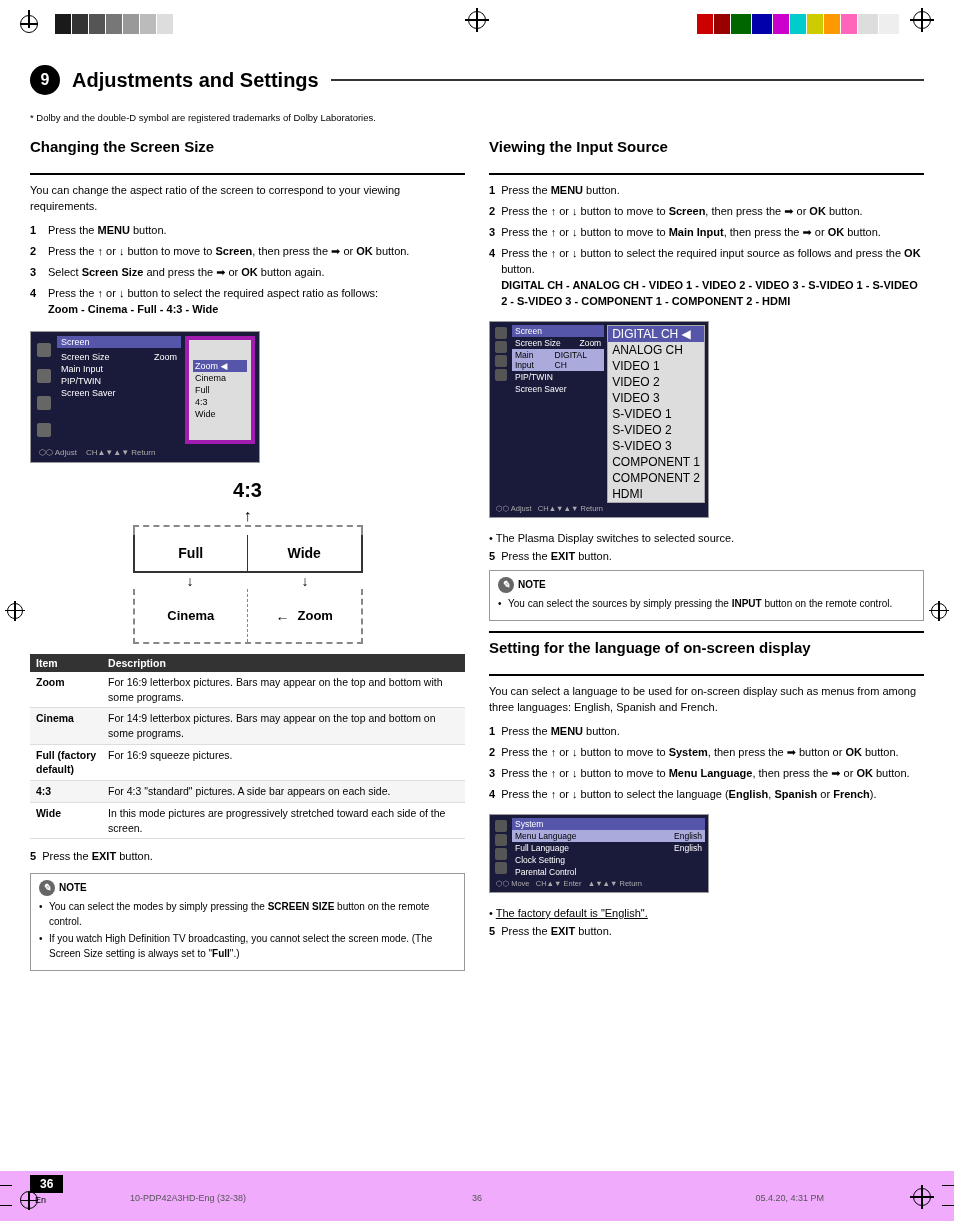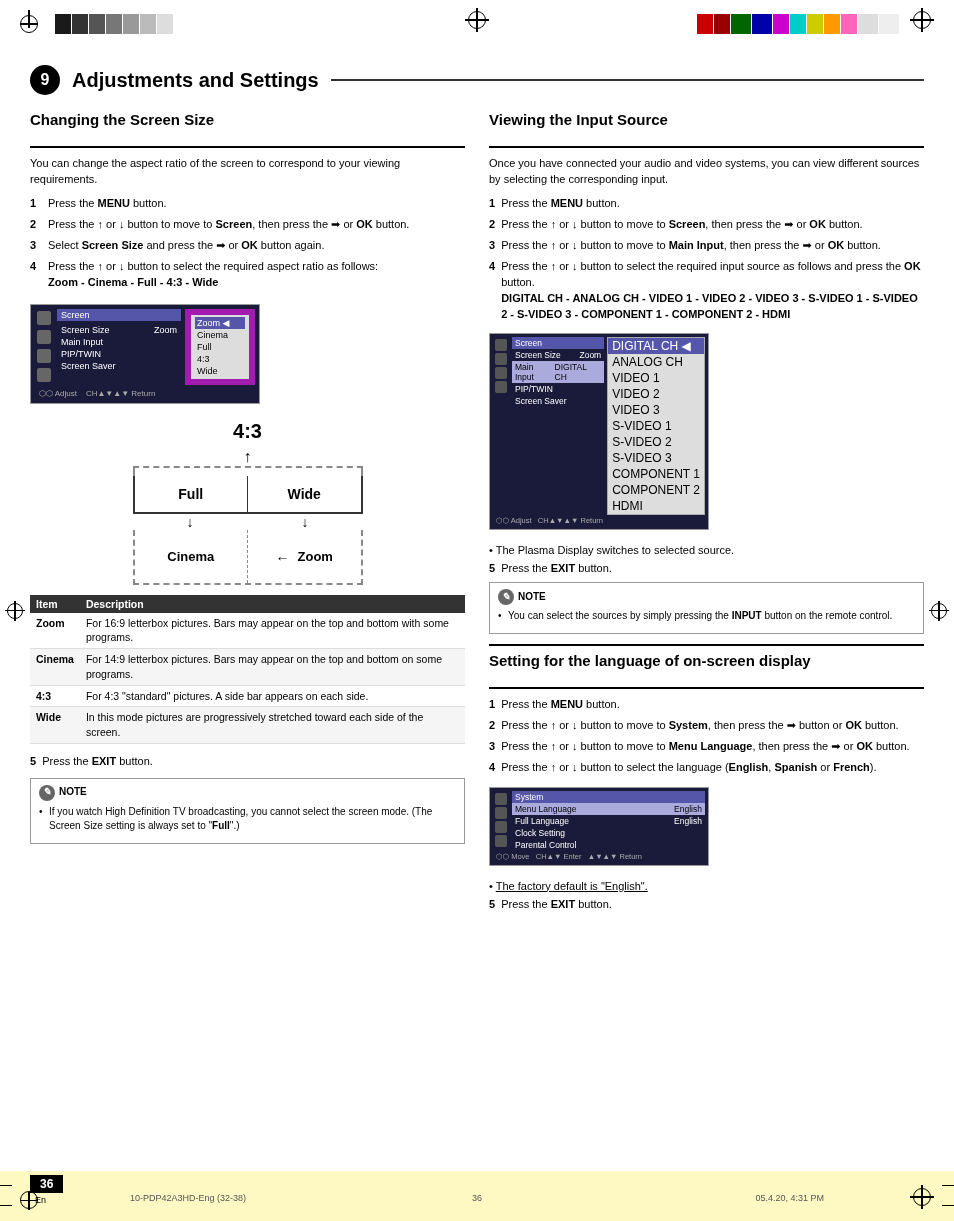--- a/index.html
+++ b/index.html
@@ -94,24 +94,24 @@
       margin-bottom: 3px;
       font-size: 9px;
     }
     .menu-screenshot .menu-row {
       display: flex;
       justify-content: space-between;
       padding: 1px 4px;
       font-size: 9px;
     }
     .menu-screenshot .menu-submenu {
-      border: 6px solid #a21caf;
+      border: 4px solid #a21caf;
       background: #ddd;
       color: #000;
-      padding: 2px 4px;
+      padding: 20px 4px;
       font-size: 9px;
       min-width: 70px;
     }
     .menu-screenshot .menu-submenu .menu-item {
       padding: 1px 2px;
     }
     .menu-screenshot .menu-submenu .menu-item.selected {
       background: #5555aa;
       color: #fff;
     }
@@ -334,20 +334,21 @@
 </div>
 
 <div style="padding: 10px 30px 40px 30px; position:relative;">
 
   <div class="chapter-header">
     <div class="chapter-number">9</div>
     <div class="chapter-title">Adjustments and Settings</div>
     <div class="chapter-line"></div>
   </div>
 
+  <div class="footnote">* Dolby and the double-D symbol are registered trademarks of Dolby Laboratories.</div>
 
   <div class="two-col">
 
     <div class="col-left">
 
       <div class="section-title">Changing the Screen Size</div>
       <div style="font-size:11px; margin-bottom:8px; line-height:1.45;">You can change the aspect ratio of the screen to correspond to your viewing requirements.</div>
 
       <ol style="list-style:none; margin-bottom:4px;">
         <li style="display:flex; gap:6px; margin-bottom:5px; font-size:11px; line-height:1.45;">
@@ -449,20 +450,24 @@
         <tbody>
           <tr>
             <td>Zoom</td>
             <td>For 16:9 letterbox pictures. Bars may appear on the top and bottom with some programs.</td>
           </tr>
           <tr>
             <td>Cinema</td>
             <td>For 14:9 letterbox pictures. Bars may appear on the top and bottom on some programs.</td>
           </tr>
           <tr>
+            <td>Full (factory<br>default)</td>
+            <td>For 16:9 squeeze pictures.</td>
+          </tr>
+          <tr>
             <td>4:3</td>
             <td>For 4:3 "standard" pictures. A side bar appears on each side.</td>
           </tr>
           <tr>
             <td>Wide</td>
             <td>In this mode pictures are progressively stretched toward each side of the screen.</td>
           </tr>
         </tbody>
       </table>
 
@@ -470,29 +475,29 @@
         <span><b>5</b></span>
         <span>Press the <b>EXIT</b> button.</span>
       </div>
 
       <div class="note-box">
         <div class="note-title">
           <div class="note-icon">✎</div>
           <span><b>NOTE</b></span>
         </div>
         <ul class="note-list">
+          <li>You can select the modes by simply pressing the <b>SCREEN SIZE</b> button on the remote control.</li>
           <li>If you watch High Definition TV broadcasting, you cannot select the screen mode. (The Screen Size setting is always set to "<b>Full</b>".)</li>
         </ul>
       </div>
     </div>
 
     <div class="col-right">
 
       <div class="section-title">Viewing the Input Source</div>
-      <div style="font-size:11px; margin-bottom:8px; line-height:1.45;">Once you have connected your audio and video systems, you can view different sources by selecting the corresponding input.</div>
 
       <ol style="list-style:none; margin-bottom:4px;">
         <li style="display:flex; gap:6px; margin-bottom:5px; font-size:11px; line-height:1.45;">
           <span><b>1</b></span>
           <span>Press the <b>MENU</b> button.</span>
         </li>
         <li style="display:flex; gap:6px; margin-bottom:5px; font-size:11px; line-height:1.45;">
           <span><b>2</b></span>
           <span>Press the ↑ or ↓ button to move to <b>Screen</b>, then press the ➡ or <b>OK</b> button.</span>
         </li>
@@ -565,20 +570,21 @@
           <span><b>NOTE</b></span>
         </div>
         <ul class="note-list">
           <li>You can select the sources by simply pressing the <b>INPUT</b> button on the remote control.</li>
         </ul>
       </div>
 
       <div class="section-divider"></div>
 
       <div class="section-title">Setting for the language of on-screen display</div>
+      <div style="font-size:11px; margin-bottom:8px; line-height:1.45;">You can select a language to be used for on-screen display such as menus from among three languages: English, Spanish and French.</div>
 
       <ol style="list-style:none; margin-bottom:4px;">
         <li style="display:flex; gap:6px; margin-bottom:5px; font-size:11px; line-height:1.45;">
           <span><b>1</b></span>
           <span>Press the <b>MENU</b> button.</span>
         </li>
         <li style="display:flex; gap:6px; margin-bottom:5px; font-size:11px; line-height:1.45;">
           <span><b>2</b></span>
           <span>Press the ↑ or ↓ button to move to <b>System</b>, then press the ➡ button or <b>OK</b> button.</span>
         </li>
@@ -629,21 +635,21 @@
         <span><b>5</b></span>
         <span>Press the <b>EXIT</b> button.</span>
       </div>
 
     </div>
   </div>
 </div>
 
 <div style="position:absolute; bottom:0; left:0; right:0;">
 
-  <div style="height:50px; position:relative; border-top:0; background:#fef9c3;">
+  <div style="height:50px; position:relative; border-top:0; background:#f0abfc;">
     <div style="position:absolute; bottom:12px; left:20px; width:18px; height:18px; border:1.5px solid #000; border-radius:50%;"></div>
     <div style="position:absolute; bottom:20px; left:20px; width:18px; height:1.5px; background:#000;"></div>
     <div style="position:absolute; bottom:11px; left:28px; width:1.5px; height:18px; background:#000;"></div>
 
     <div style="position:absolute; bottom:28px; left:30px; background:#000; color:#fff; padding:2px 10px; font-weight:bold; font-size:12px;">36</div>
     <div style="position:absolute; bottom:16px; left:35px; font-size:9px;">En</div>
 
     <div style="position:absolute; bottom:18px; left:130px; font-size:9px; color:#555;">10-PDP42A3HD-Eng (32-38)</div>
     <div style="position:absolute; bottom:18px; left:50%; transform:translateX(-50%); font-size:9px; color:#555;">36</div>
     <div style="position:absolute; bottom:18px; right:130px; font-size:9px; color:#555;">05.4.20, 4:31 PM</div>

